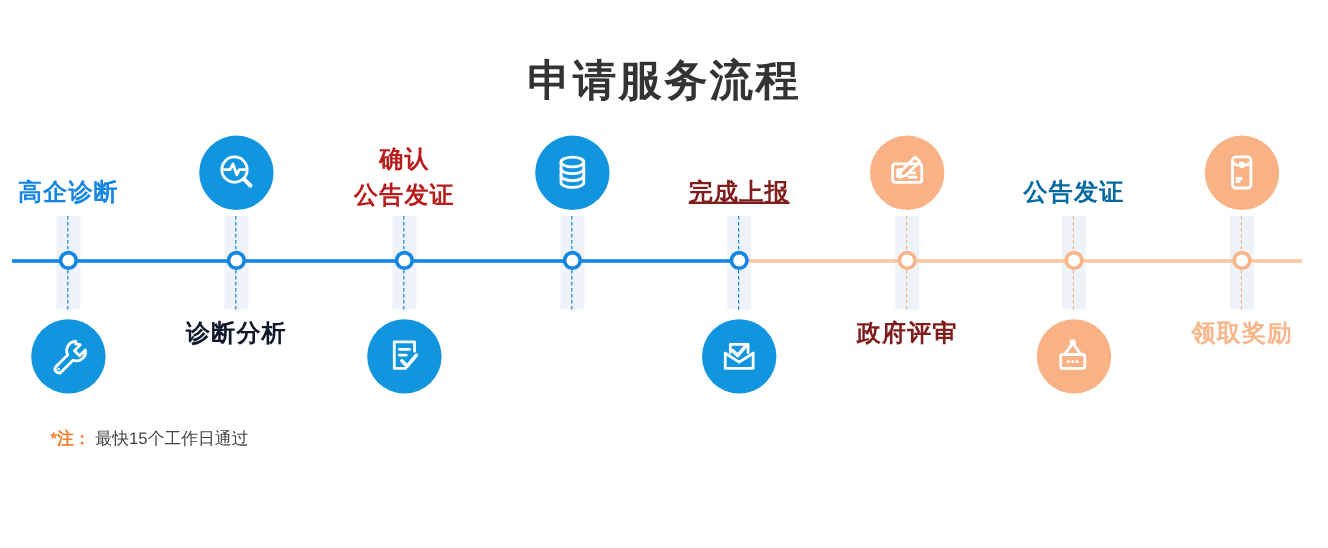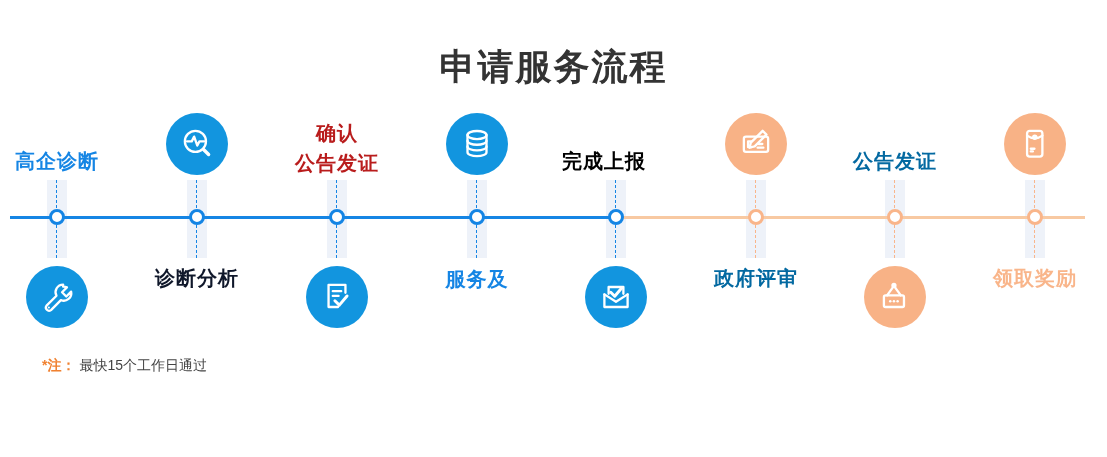--- a/index.html
+++ b/index.html
@@ -104,58 +104,57 @@
           <svg width="38" height="38" viewBox="0 0 36 36">
             <g fill="none" stroke="#ffffff" stroke-width="2.2" stroke-linecap="round" stroke-linejoin="round">
               <ellipse cx="18" cy="9.5" rx="9" ry="3.8"></ellipse>
               <path d="M9 9.5v16.2c0 2.1 4 3.8 9 3.8s9-1.7 9-3.8V9.5"></path>
               <path d="M9 14.9c0 2.1 4 3.8 9 3.8s9-1.7 9-3.8"></path>
               <path d="M9 20.3c0 2.1 4 3.8 9 3.8s9-1.7 9-3.8"></path>
             </g>
           </svg>
         </div>
         <div class="label" style="left: 397px; color: rgb(21, 133, 228); top: 264px;">
-          <div>服务及</div>
         </div>
       </div>
       <div>
         <div class="band" style="left: 606px; background: rgb(238, 242, 249);">
           <div class="dash" style="border-left-color: rgb(21, 133, 228);"></div>
         </div>
         <div class="node" style="left: 608px; border-color: rgb(21, 133, 228);"></div>
         <div class="icon-circle" style="left: 585px; top: 266px; background: rgb(18, 149, 223);">
           <svg width="38" height="38" viewBox="0 0 36 36">
             <g fill="none" stroke="#ffffff" stroke-width="2.2" stroke-linecap="round" stroke-linejoin="round">
               <path d="M11 15V8.5h14V15"></path>
               <path d="M13 13.5l3.8 3.8 6.8-8" stroke-width="2.8"></path>
               <path d="M7 15.5v12h22v-12"></path>
               <path d="M7 15.5l11 7 11-7"></path>
             </g>
           </svg>
         </div>
-        <div class="label" style="left: 524px; color: #000000; top: 146px;">
+        <div class="label" style="left: 536px; color: #7f1d1d; top: 146px; text-decoration: underline;">
           <div>完成上报</div>
         </div>
       </div>
       <div>
         <div class="band" style="left: 746px; background: rgb(238, 242, 249);">
           <div class="dash" style="border-left-color: rgb(249, 181, 138);"></div>
         </div>
         <div class="node" style="left: 748px; border-color: rgb(249, 181, 138);"></div>
         <div class="icon-circle" style="left: 725px; top: 113px; background: rgb(248, 178, 134);">
           <svg width="38" height="38" viewBox="0 0 36 36">
             <g fill="none" stroke="#ffffff" stroke-width="2.2" stroke-linecap="round" stroke-linejoin="round">
               <rect x="6.5" y="11" width="23" height="14.5" rx="2"></rect>
               <path d="M13.5 15.5h-3v5.5h3"></path>
               <path d="M20.5 18h3.5M19.5 21.5h5.5"></path>
               <path d="M24.3 5.5l3.6 3.6-11.2 11.2-4.8 1.2 1.2-4.8z" fill="inherit"></path>
             </g>
           </svg>
         </div>
-        <div class="label" style="left: 676px; color: #0369a1; top: 263px;">
+        <div class="label" style="left: 676px; color: #7f1d1d; top: 263px;">
           <div>政府评审</div>
         </div>
       </div>
       <div>
         <div class="band" style="left: 885px; background: rgb(238, 242, 249);">
           <div class="dash" style="border-left-color: rgb(249, 181, 138);"></div>
         </div>
         <div class="node" style="left: 887px; border-color: rgb(249, 181, 138);"></div>
         <div class="icon-circle" style="left: 864px; top: 266px; background: rgb(248, 178, 134);">
           <svg width="38" height="38" viewBox="0 0 36 36">

